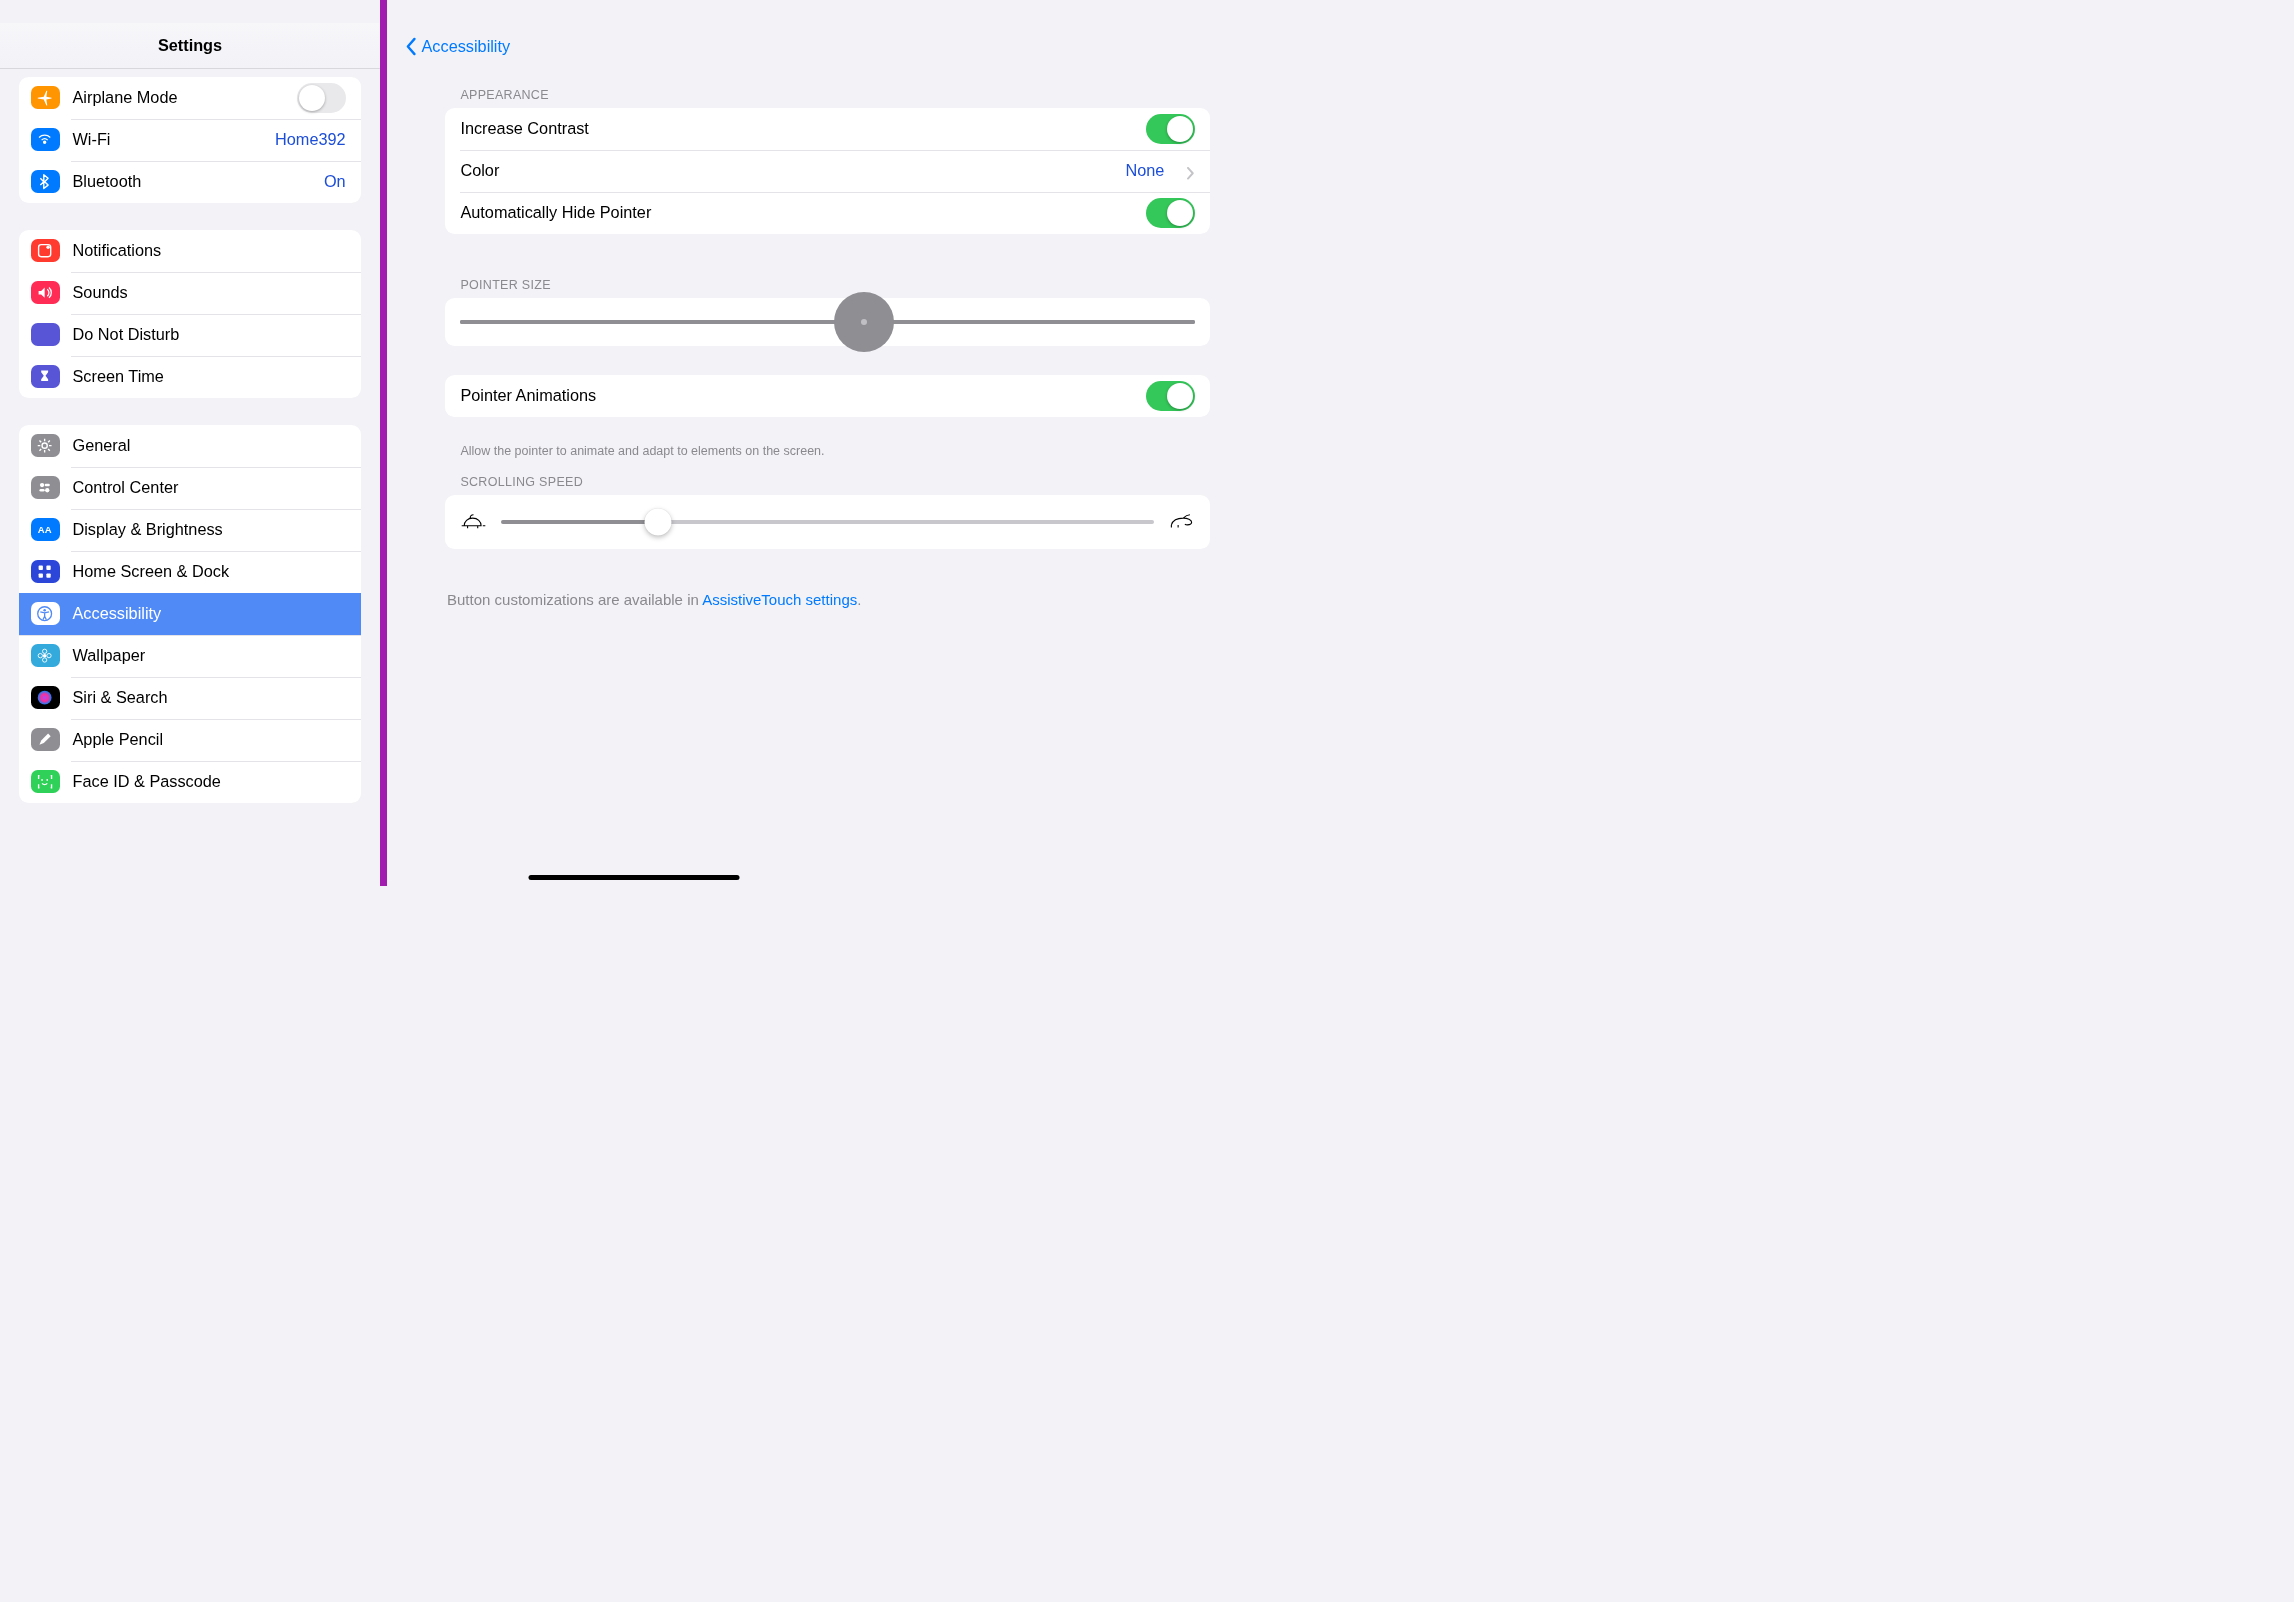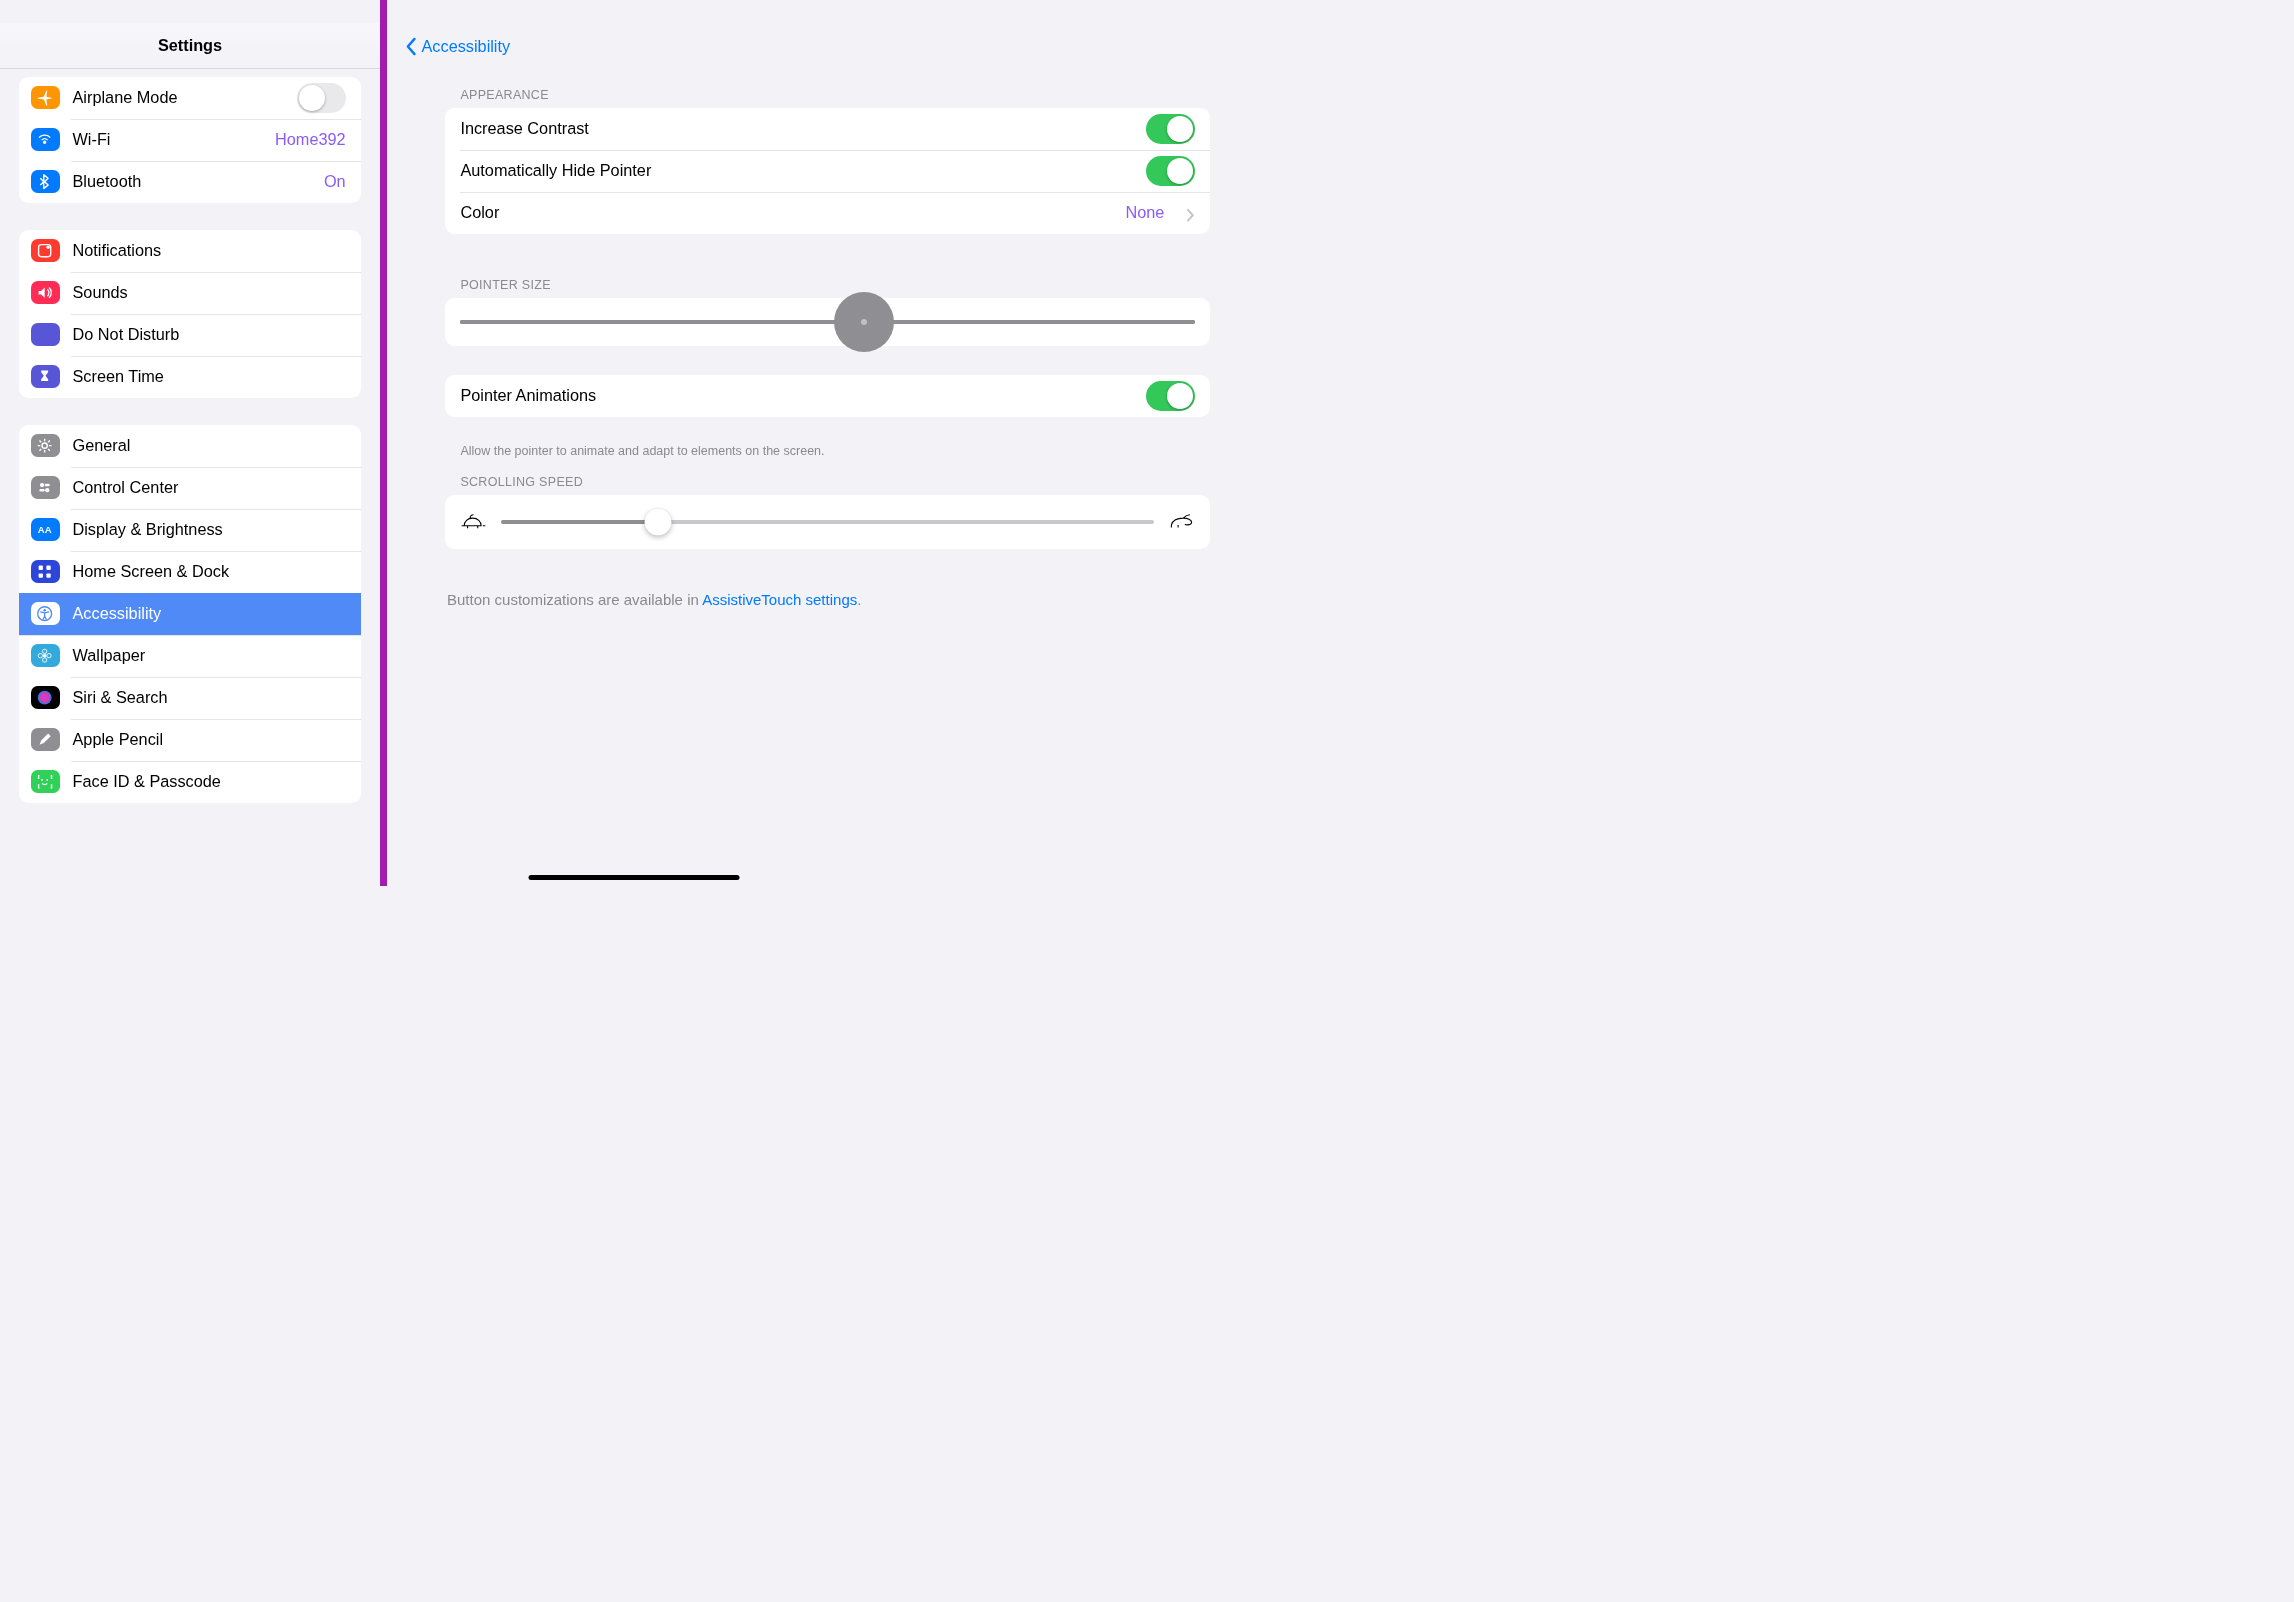--- a/index.html
+++ b/index.html
@@ -94,21 +94,21 @@
     position: relative;
   }
   .row + .row::before {
     content: "";
     position: absolute;
     top: 0; left: 52px; right: 0;
     height: 1px;
     background: #e3e3e8;
   }
   .row .label { flex: 1; font-size: 16.3px; }
-  .row .value { color: #8b5cf6; font-size: 16.3px; }
+  .row .value { color: #1d4ed8; font-size: 16.3px; }
   .row.selected {
     background: #4f8af6;
     color: #fff;
   }
   .row.selected::before { display:none; }
   .row.selected + .row::before { left: 0; }
   .row.selected .label { color: #fff; }
 
   .icon {
     width: 29px; height: 23px;
@@ -466,31 +466,31 @@
 
     <div class="section-label">APPEARANCE</div>
     <div class="group">
       <div class="row">
         <span class="label">Increase Contrast</span>
         <div class="switch on">
             <div class="knob"></div>
           </div>
       </div>
       <div class="row">
-        <span class="label">Automatically Hide Pointer</span>
-        <div class="switch on">
-            <div class="knob"></div>
-          </div>
-      </div>
-      <div class="row">
         <span class="label">Color</span>
         <span class="value">None</span>
         <span class="chev"><svg viewBox="0 0 8 13">
               <path d="M1 1l5 5.5L1 12" stroke="#c4c4c8" stroke-width="2" fill="none" stroke-linecap="round" stroke-linejoin="round"></path>
             </svg></span>
+      </div>
+      <div class="row">
+        <span class="label">Automatically Hide Pointer</span>
+        <div class="switch on">
+            <div class="knob"></div>
+          </div>
       </div>
     </div>
 
     <div style="height:17.3px"></div>
     <div class="section-label">POINTER SIZE</div>
     <div class="slider-row" style="height:48px;">
       <div class="track" id="pointer-size-track" style="background: rgb(142, 142, 147);">
         <div class="fill" style="width: 55%; background: rgb(142, 142, 147);"></div>
         <div class="rest" style="width: 45%; left: 55%; background: rgb(142, 142, 147);"></div>
         <div class="cursor-indicator" style="left: 55%; top: 50%;">

